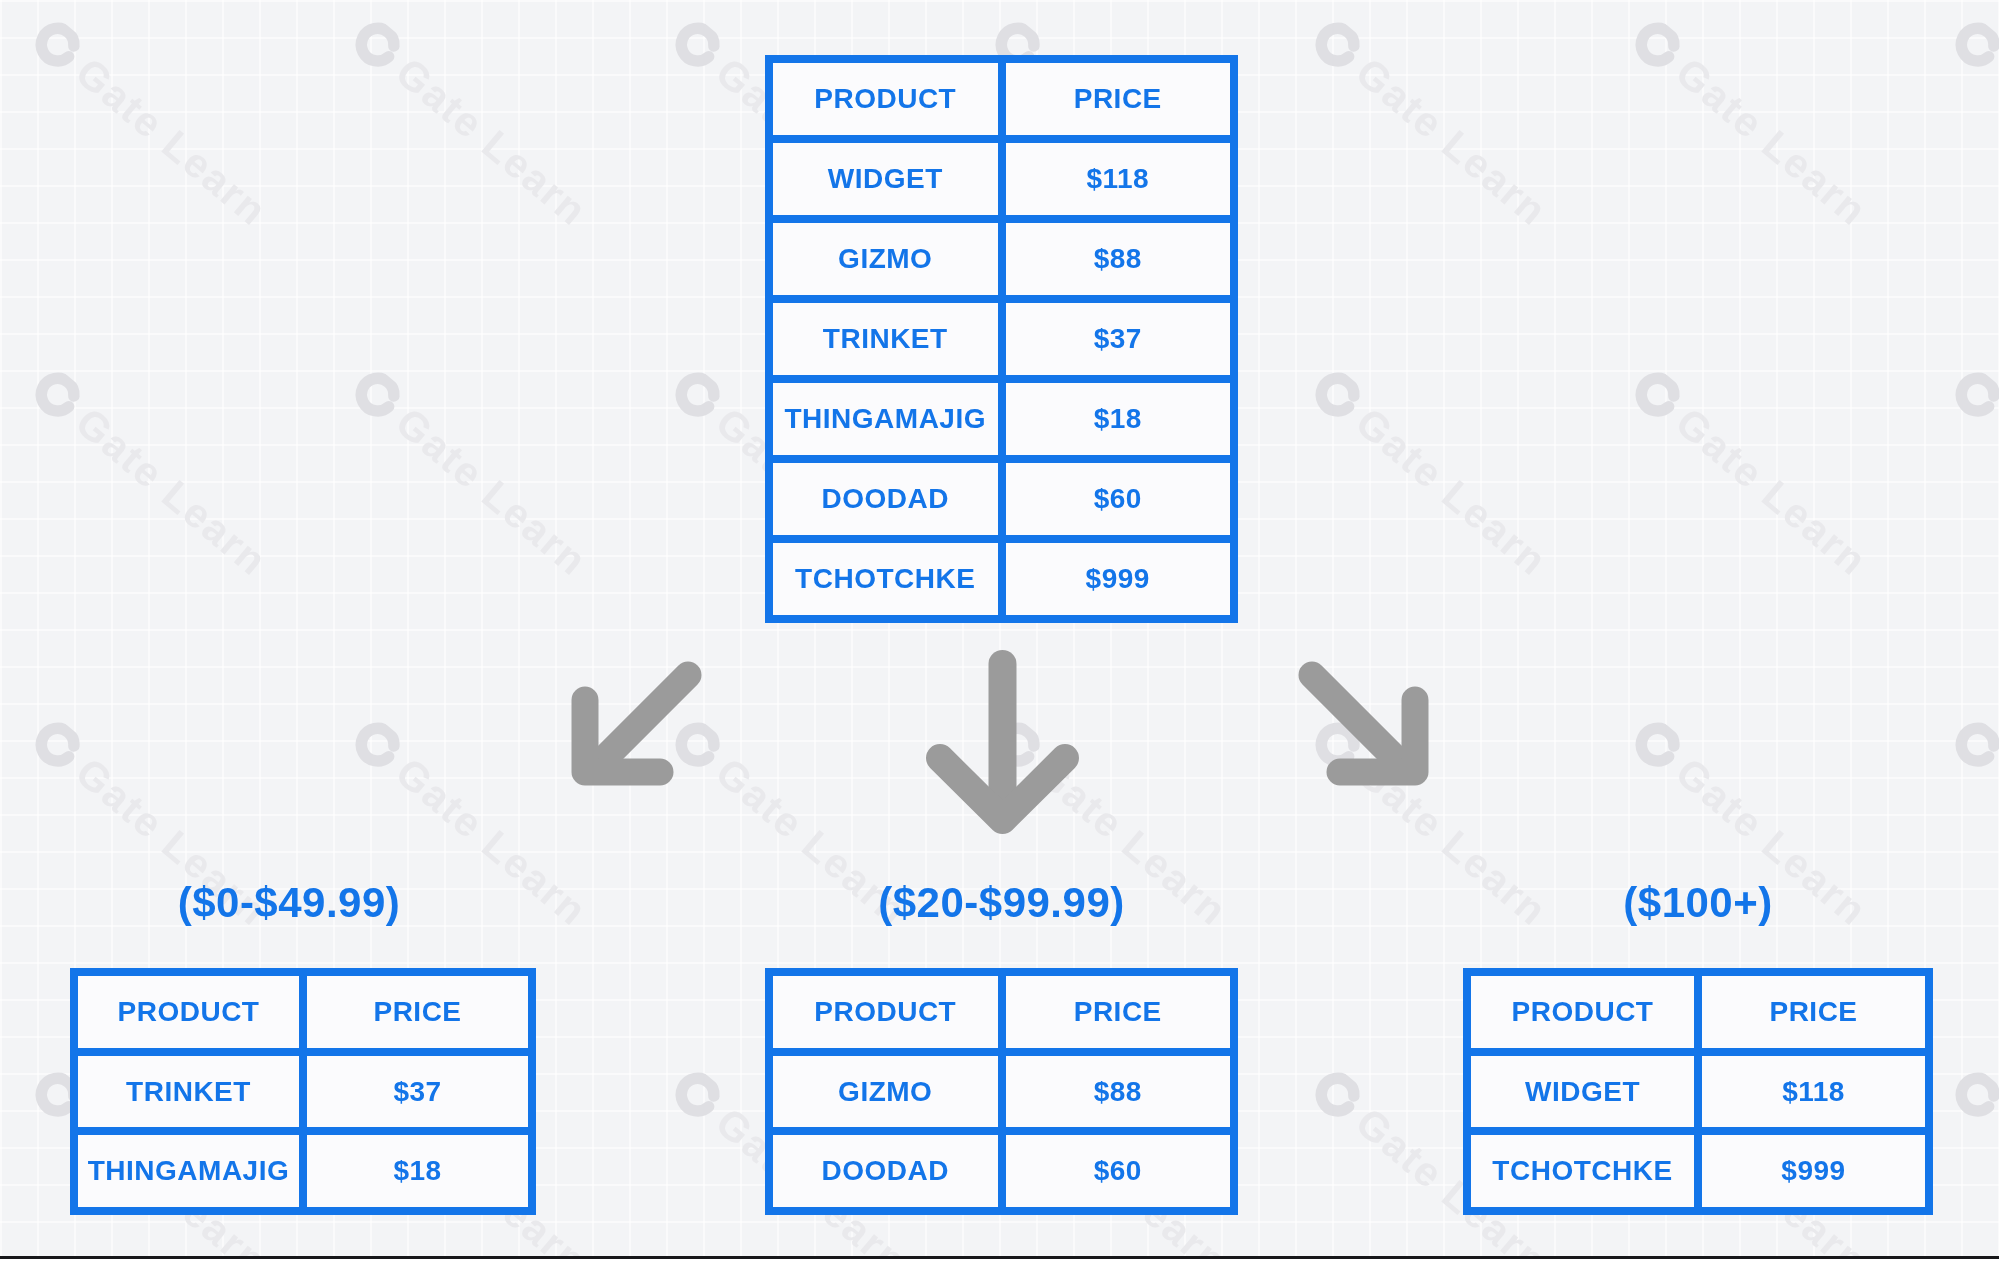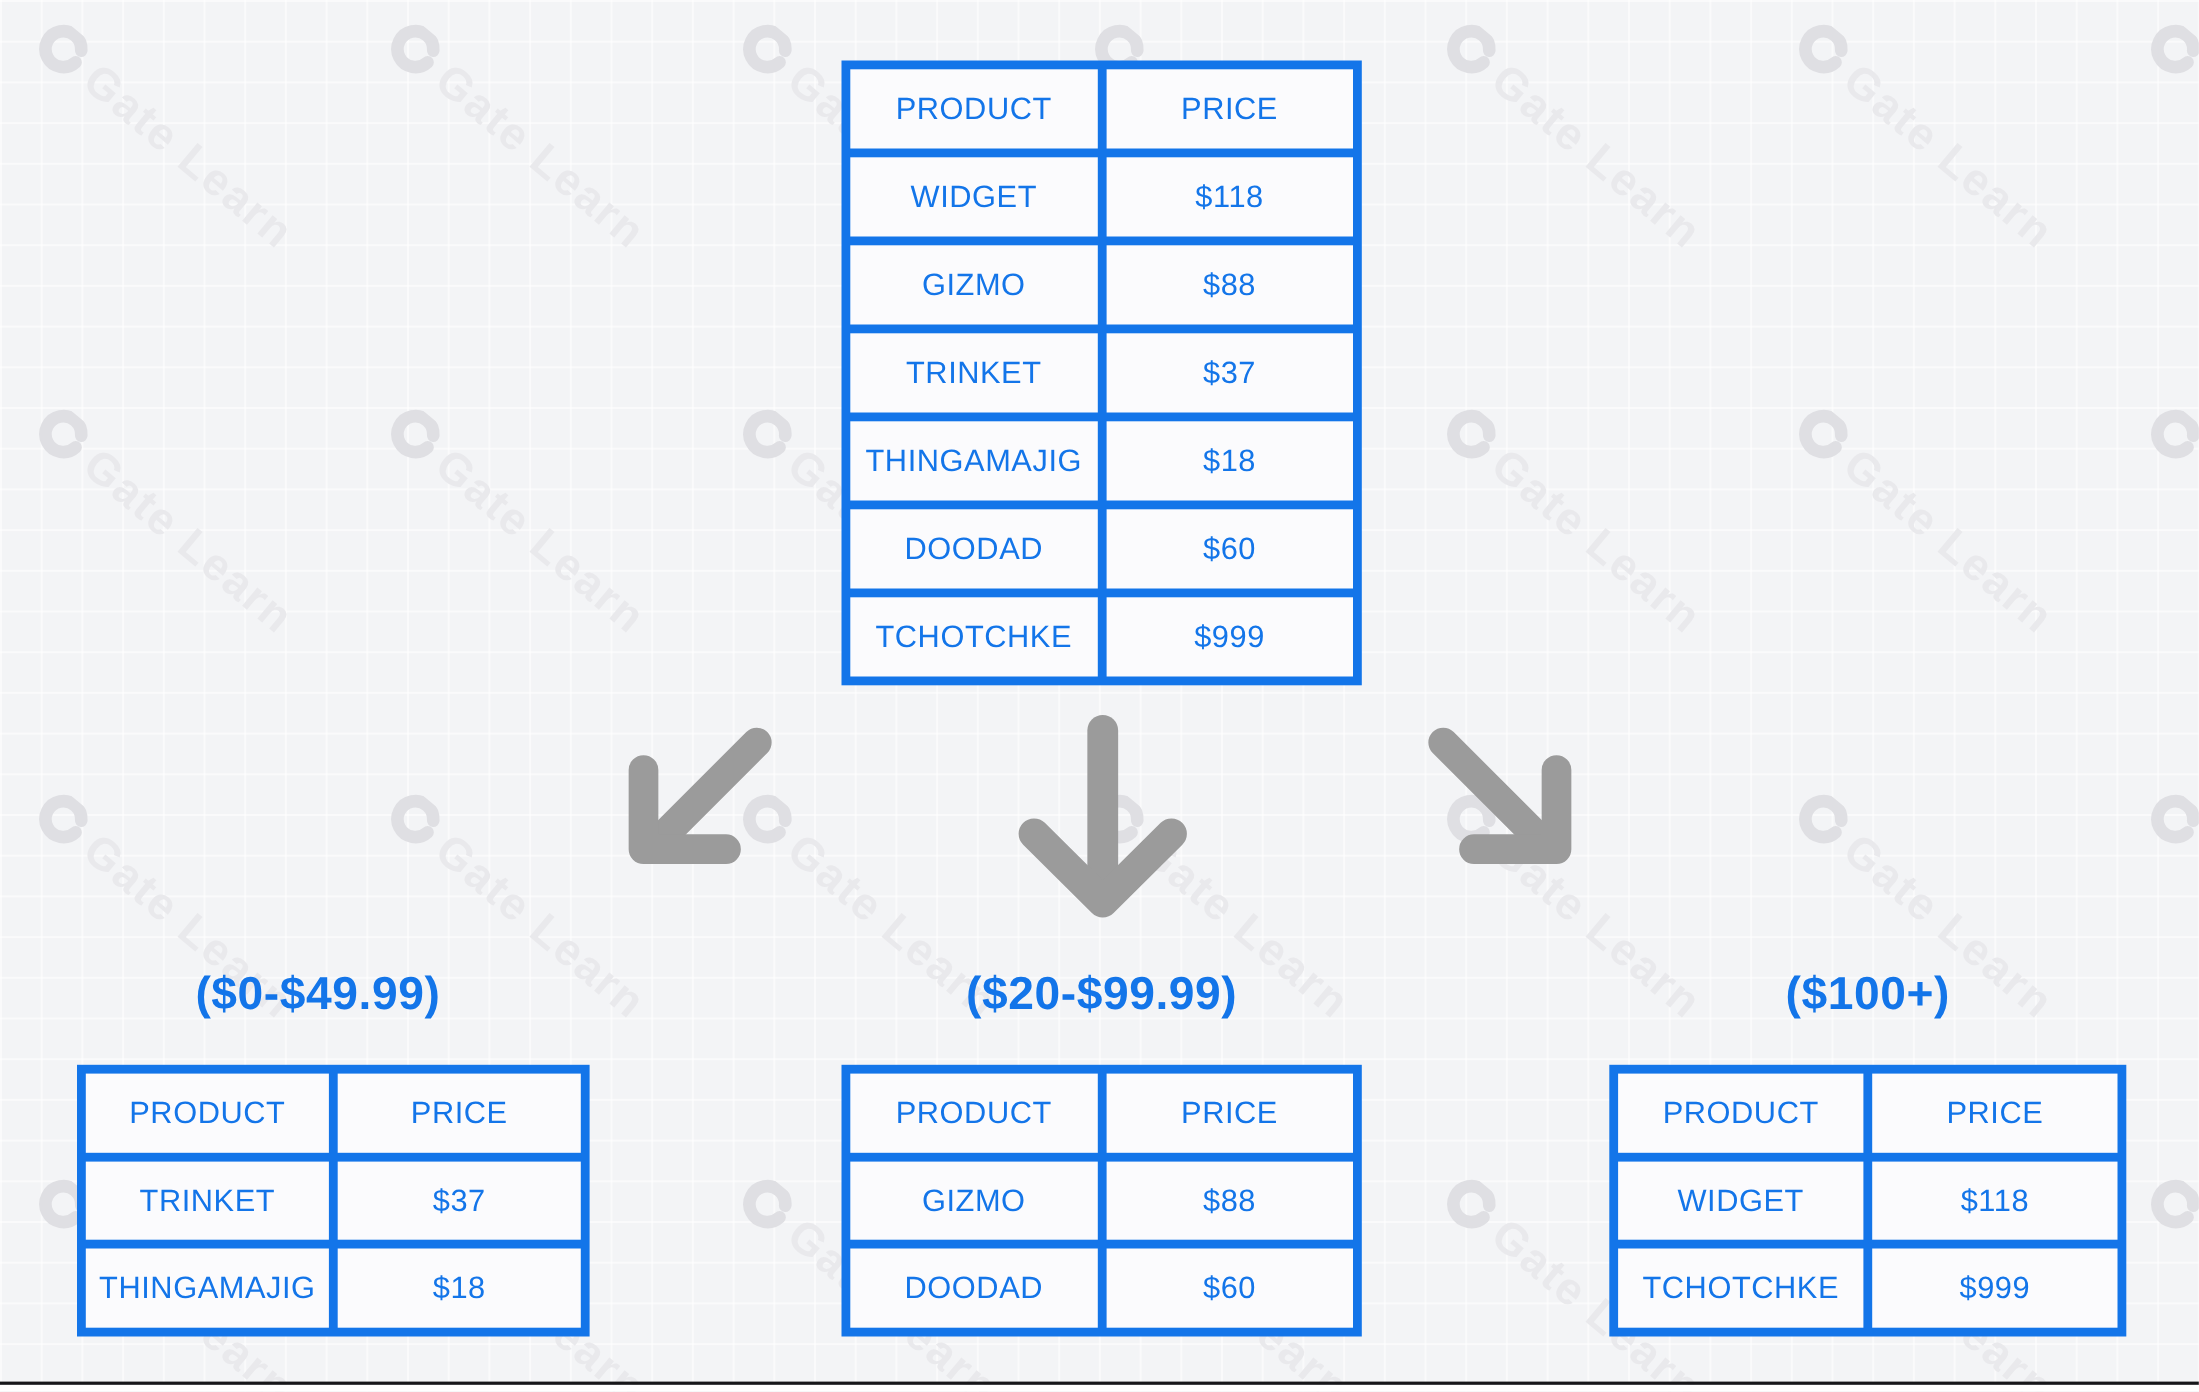--- a/index.html
+++ b/index.html
@@ -34,21 +34,21 @@
   .ptable{
     position:absolute;display:flex;flex-direction:column;
     background:var(--accent,#1375e9);
     padding:8px;gap:8px;box-sizing:border-box;
   }
   .trow{display:grid;grid-template-columns:1fr 1fr;gap:8px;flex:1;}
   .tcell{
     background:var(--cell-bg,#fbfbfd);
     display:flex;align-items:center;justify-content:center;
     color:var(--accent,#1375e9);
-    font-size:28px;font-weight:normal;letter-spacing:.5px;
+    font-size:28px;font-weight:bold;letter-spacing:.5px;
   }
   #main-table{left:765px;top:55px;width:473px;height:568px;}
   .group-title{
     position:absolute;top:872px;height:62px;line-height:62px;
     text-align:center;color:var(--accent,#1375e9);
     font-size:42px;font-weight:bold;letter-spacing:.5px;
   }
   #title-low{left:56px;width:466px;}
   #title-mid{left:765px;width:473px;}
   #title-high{left:1463px;width:470px;}

